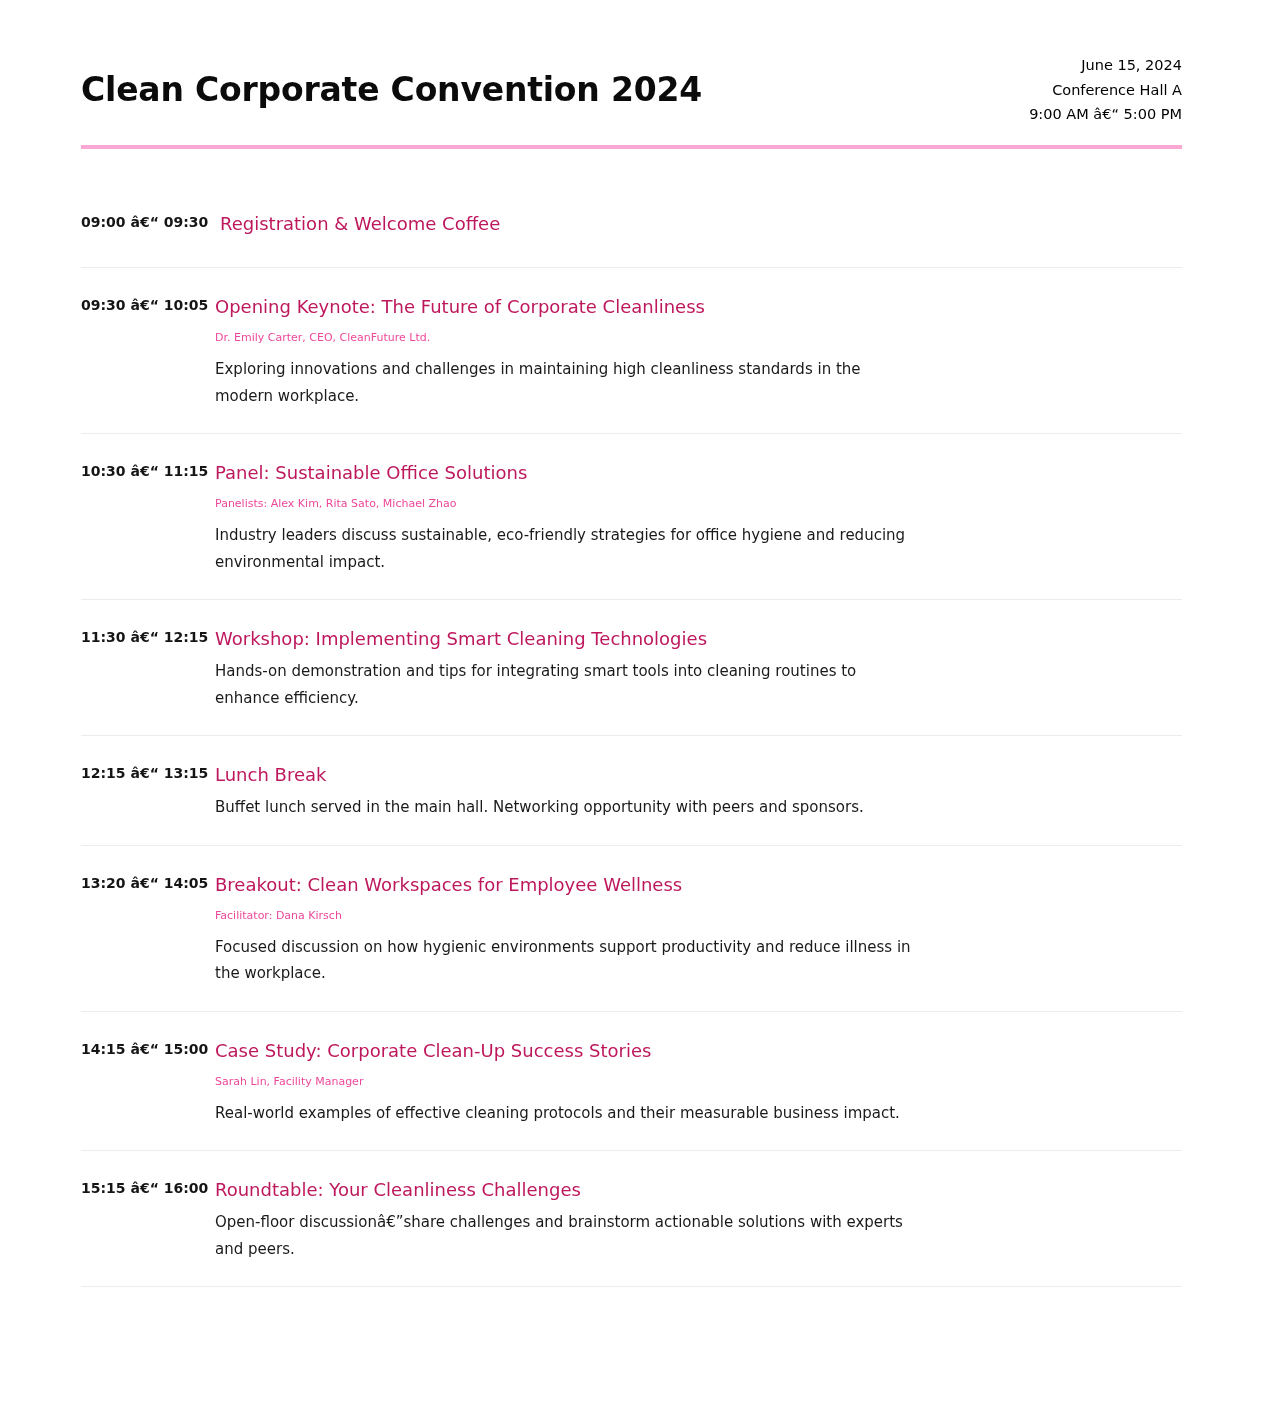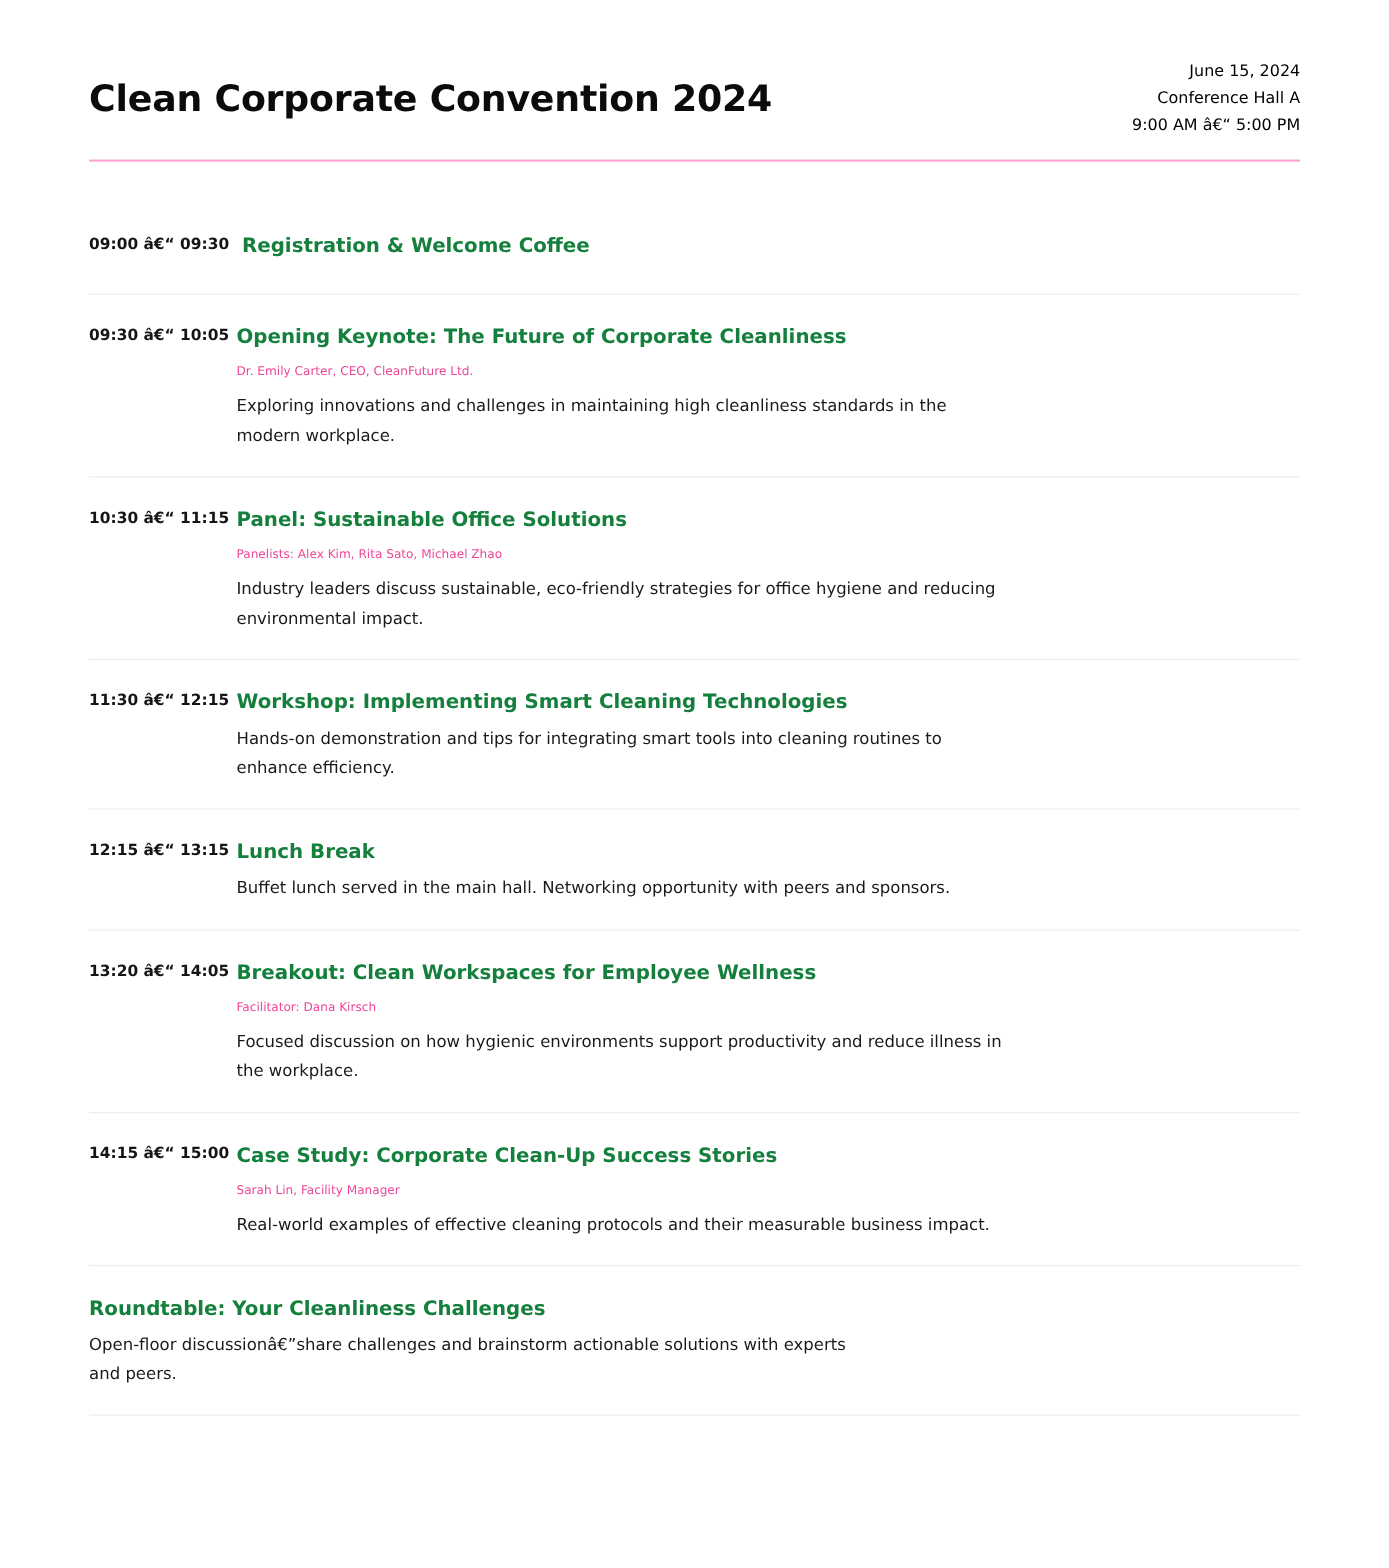--- a/index.html
+++ b/index.html
@@ -4,21 +4,21 @@
   <style>
     html, body { margin: 0; padding: 0; background: #ffffff; }
     body {
       width: 1263px; height: 1425px; overflow: hidden; position: relative;
       font-family: "DejaVu Sans", "Liberation Sans", sans-serif;
       color: #111111;
     }
     .page { position: absolute; left: 81px; top: 0; width: 1101px; }
     .header {
       position: relative; height: 145px;
-      border-bottom: 2px solid #f9a8d4;
+      border-bottom: 4px solid #f9a8d4;
     }
     .title {
       position: absolute; left: 0; top: 68px; margin: 0;
       font-size: 33px; font-weight: 600; letter-spacing: -0.2px; color: #0b0b0b;
       line-height: 44px;
     }
     .meta {
       position: absolute; right: 0; top: 53px; text-align: right;
       font-size: 14.5px; line-height: 24.5px; color: #000000;
     }
@@ -30,21 +30,21 @@
       display: flex; border-bottom: 1px solid #ececec;
       padding: 26px 0 24px 0;
     }
     .time {
       width: 134px; flex: 0 0 134px;
       font-size: 14px; font-weight: 700; color: #151515;
       padding-top: 3px; white-space: nowrap;
     }
     .row.first .time { width: 139px; flex-basis: 139px; }
     .content { flex: 1; max-width: 700px; }
-    .s-title { font-size: 18px; font-weight: 700; margin: 0 0 6px 0; color: #15803d; line-height: 26px; }
+    .s-title { font-size: 18px; font-weight: 400; margin: 0 0 6px 0; color: #be185d; line-height: 26px; }
     .s-host { font-size: 11px; color: #ec4899; margin: 0 0 6px 0; line-height: 24px; }
     .s-desc { font-size: 15px; color: #1a1a1a; line-height: 26.5px; margin: 0; }
   </style>
 </head>
 <body>
 
 <div class="page">
   <div class="header">
     <h1 class="title">Clean Corporate Convention 2024</h1>
     <div class="meta">
@@ -108,20 +108,21 @@
     <div class="row">
       <div class="time">14:15 â€“ 15:00</div>
       <div class="content">
         <div class="s-title">Case Study: Corporate Clean-Up Success Stories</div>
         <div class="s-host">Sarah Lin, Facility Manager</div>
         <p class="s-desc">Real-world examples of effective cleaning protocols and their measurable business impact.</p>
       </div>
     </div>
 
     <div class="row">
+      <div class="time">15:15 â€“ 16:00</div>
       <div class="content">
         <div class="s-title">Roundtable: Your Cleanliness Challenges</div>
         <p class="s-desc">Open-floor discussionâ€”share challenges and brainstorm actionable solutions with experts and peers.</p>
       </div>
     </div>
 
   </div>
 </div>
 
 </body></html>

